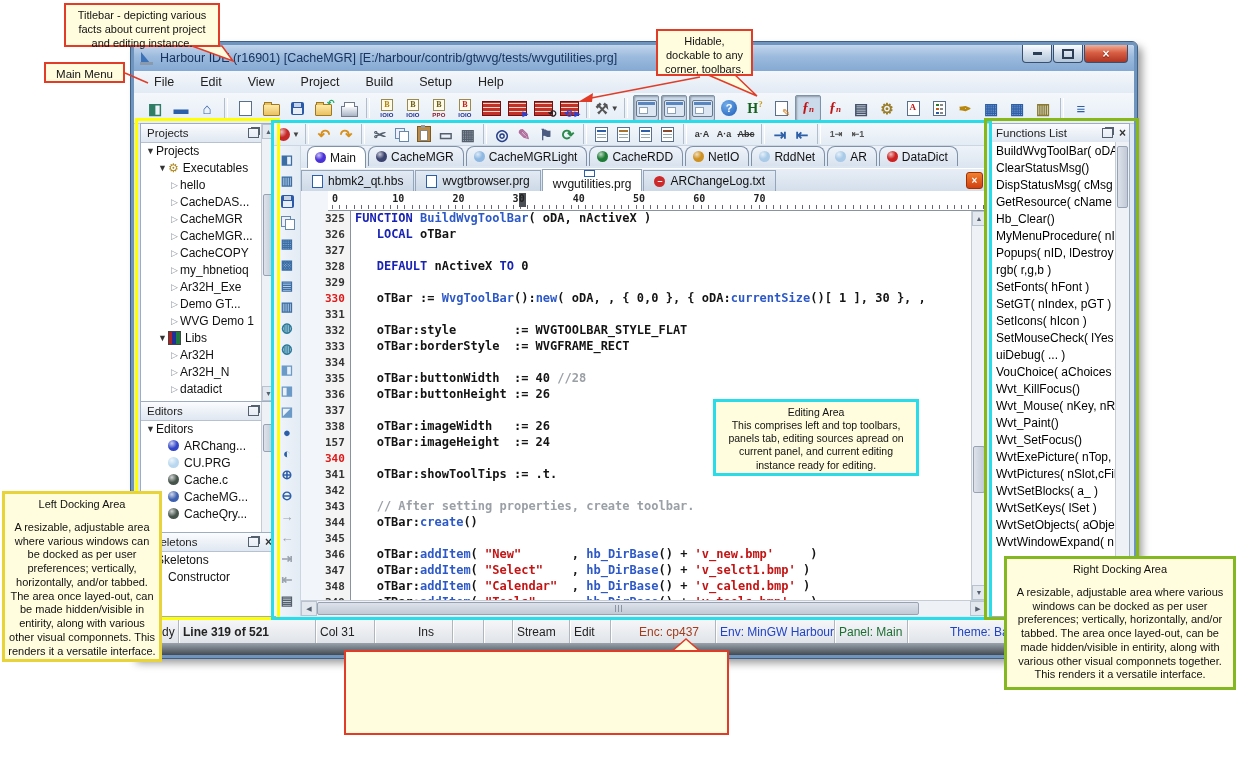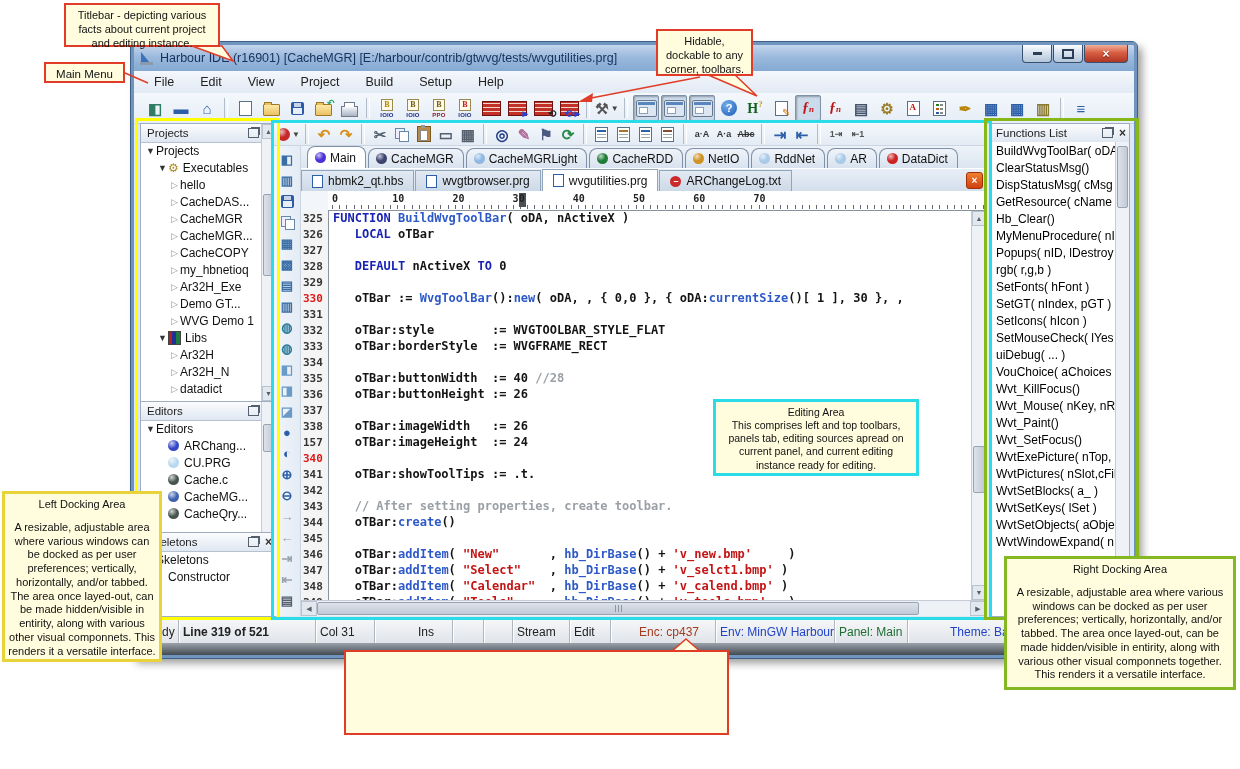--- a/index.html
+++ b/index.html
@@ -98,44 +98,44 @@
   
   #editor{position:absolute;left:140px;top:78px;width:712px;height:492px;background:#f2f6fb;}
   #edtoolbar{height:22px;display:flex;align-items:center;padding-left:2px;background:linear-gradient(#f4f8fc,#e3ebf4);border-bottom:1px solid #ccd6e2;}
   #edtoolbar .tbtn{min-width:20px;height:19px;}
   #edbody{display:flex;height:470px;}
   #vtool{width:26px;background:linear-gradient(90deg,#f2f6fb,#e3ebf4);border-right:1px solid #ccd6e2;
     display:flex;flex-direction:column;align-items:center;padding-top:4px;}
   #vtool .tbtn{width:20px;height:19px;margin:0 0 2px 0;}
   #vtool .glyph{font-size:13px;}
   #edright{flex:1;display:flex;flex-direction:column;min-width:0;}
-  #ptabs{height:22px;display:flex;align-items:flex-end;padding-left:6px;background:linear-gradient(#eef3f9,#dbe5f0);}
+  #ptabs{height:22px;display:flex;padding-left:6px;background:linear-gradient(#eef3f9,#dbe5f0);}
   .ptab{height:19px;display:flex;align-items:center;padding:0 9px 0 7px;font-size:12px;color:#111;
     border:1px solid #7e91a8;border-bottom:none;border-radius:8px 8px 0 0;margin-right:2px;
     background:linear-gradient(#f0f4fa,#d8e2ee);white-space:nowrap;}
   .ptab.sel{background:#fff;height:21px;}
   .ptab .sph{margin-right:4px;}
   #ftabs{height:22px;display:flex;align-items:flex-end;background:linear-gradient(#e8eef6,#d4dfec);border-top:1px solid #fff;position:relative;}
   .ftab{height:20px;display:flex;align-items:center;padding:0 10px;font-size:12px;color:#111;
     border:1px solid #93a5bb;border-bottom:none;margin-right:1px;background:linear-gradient(#e2eaf3,#cdd9e7);white-space:nowrap;}
-  .ftab.sel{background:#fff;height:21px;}
+  .ftab.sel{background:#fff;height:21px;flex-direction:column;}
   .ft-doc{width:9px;height:11px;background:#fff;border:1px solid #2d5fa8;margin-right:5px;}
   .ft-ro{width:11px;height:11px;border-radius:50%;background:#cc2a2a;color:#fff;font:bold 9px "Liberation Sans",sans-serif;
     display:flex;align-items:center;justify-content:center;margin-right:5px;}
   .ftclose{position:absolute;right:3px;top:3px;width:15px;height:15px;border-radius:3px;border:1px solid #a03000;
     background:linear-gradient(#f08030,#d04010);color:#fff;font:bold 10px "Liberation Sans",sans-serif;
     display:flex;align-items:center;justify-content:center;}
   #ruler{height:19px;background:#fff;border-bottom:1px solid #8a949e;position:relative;
     font:600 10px "DejaVu Sans Mono",monospace;color:#222;margin-left:27px;overflow:hidden;}
   #ruler .ticks{position:absolute;left:4px;right:0;bottom:1px;height:4px;
     background:repeating-linear-gradient(90deg,#667 0 1px,transparent 1px 7.23px);}
   .rnum{position:absolute;top:2px;}
   #rcursor{position:absolute;top:2px;width:7px;height:14px;background:#4a4f55;}
   #codewrap{flex:1;display:flex;min-height:0;}
-  #codearea{flex:1;background:#fff;overflow:hidden;position:relative;display:flex;min-width:0;}
+  #codearea{flex:1;background:#fff;overflow:hidden;position:relative;display:flex;min-width:0;margin-left:22px;}
   #gutter{width:27px;background:#f4f4f4;border-right:1px solid #8a949e;flex:none;}
   .lno{display:block;height:16px;font:600 11px "DejaVu Sans Mono",monospace;color:#333;padding-left:2px;line-height:16px;}
   .lno.red{color:#e01818;}
   #code{flex:1;padding-left:4px;overflow:hidden;}
   .cline{height:16px;line-height:16px;font:600 12px "DejaVu Sans Mono",monospace;white-space:pre;}
   .k{color:#1822b4;font-weight:800;}
   .f{color:#2d59c8;}
   .s{color:#c41414;}
   .c{color:#9aa0a6;}
   .p{color:#141414;}

